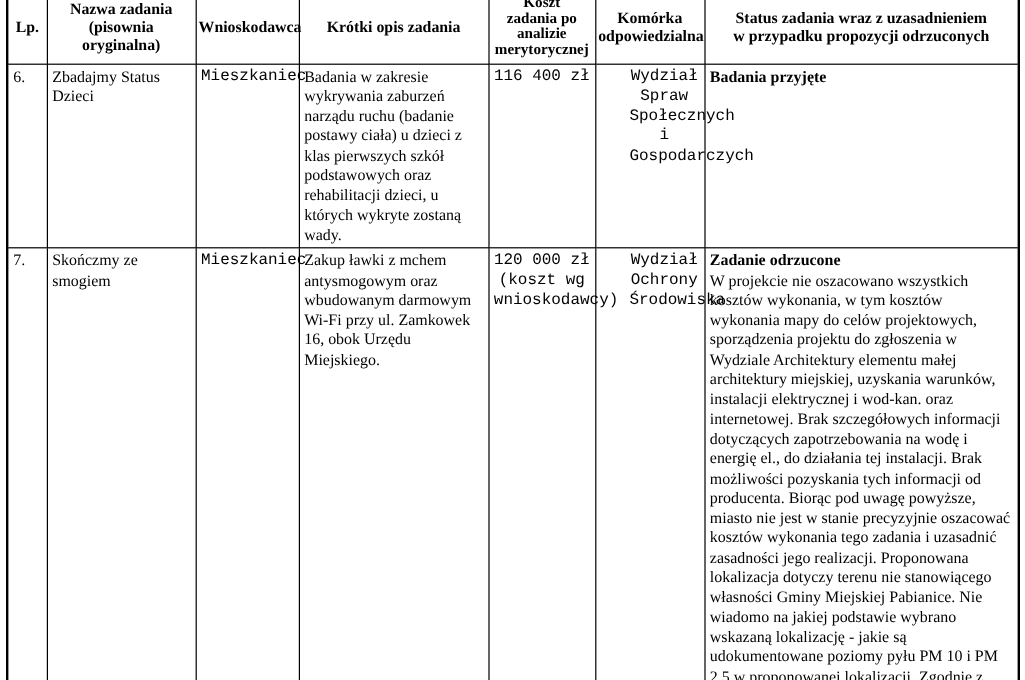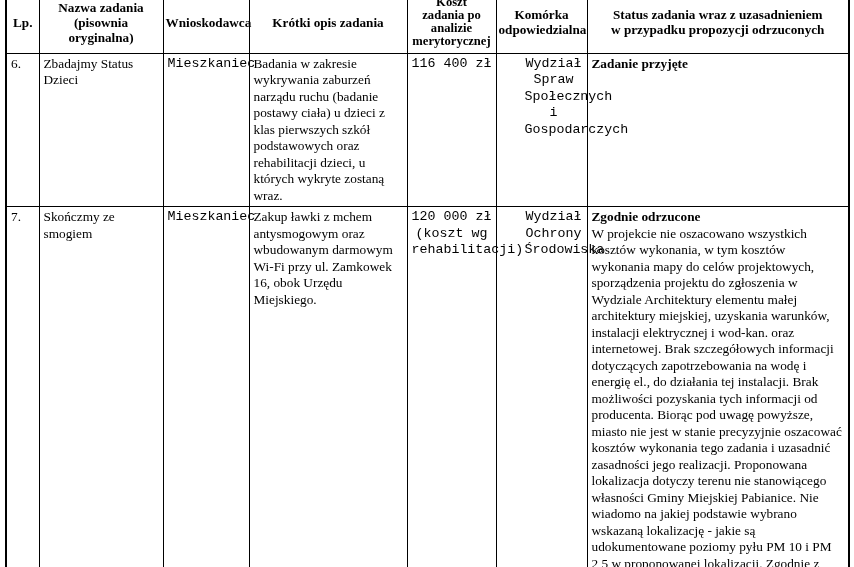--- a/index.html
+++ b/index.html
@@ -82,43 +82,43 @@
 odpowiedzialna</th>
         <th>Status zadania wraz z uzasadnieniem
 w przypadku propozycji odrzuconych</th>
       </tr>
     </thead>
     <tbody>
       <tr class="row-6">
         <td class="c-lp">6.</td>
         <td>Zbadajmy Status Dzieci</td>
         <td class="c-center">Mieszkaniec</td>
-        <td>Badania w zakresie wykrywania zaburzeń narządu ruchu (badanie postawy ciała) u dzieci z klas pierwszych szkół podstawowych oraz rehabilitacji dzieci, u których wykryte zostaną wraz.</td>
+        <td>Badania w zakresie wykrywania zaburzeń narządu ruchu (badanie postawy ciała) u dzieci z klas pierwszych szkół podstawowych oraz rehabilitacji dzieci, u których wykryte zostaną wady.</td>
         <td class="c-center">
           <div class="cost-amount">116 400 zł</div>
         </td>
         <td class="c-center c-prelines">Wydział Spraw
 Społecznych
 i Gospodarczych</td>
         <td>
-          <div class="status-label">Zadanie przyjęte</div>
+          <div class="status-label">Badania przyjęte</div>
         </td>
       </tr>
       <tr class="row-7">
         <td class="c-lp">7.</td>
         <td>Skończmy ze smogiem</td>
         <td class="c-center">Mieszkaniec</td>
         <td>Zakup ławki z mchem antysmogowym oraz wbudowanym darmowym Wi-Fi przy ul. Zamkowek 16, obok Urzędu Miejskiego.</td>
         <td class="c-center">
           <div class="cost-amount">120 000 zł</div>
-          <div class="cost-note">(koszt wg rehabilitacji)</div>
+          <div class="cost-note">(koszt wg wnioskodawcy)</div>
         </td>
         <td class="c-center c-prelines">Wydział
 Ochrony
 Środowiska</td>
         <td>
-          <div class="status-label">Zgodnie odrzucone</div>
+          <div class="status-label">Zadanie odrzucone</div>
           <div class="status-justification">W projekcie nie oszacowano wszystkich kosztów wykonania, w tym kosztów wykonania mapy do celów projektowych, sporządzenia projektu do zgłoszenia w Wydziale Architektury elementu małej architektury miejskiej, uzyskania warunków, instalacji elektrycznej i wod-kan. oraz internetowej. Brak szczegółowych informacji dotyczących zapotrzebowania na wodę i energię el., do działania tej instalacji. Brak możliwości pozyskania tych informacji od producenta. Biorąc pod uwagę powyższe, miasto nie jest w stanie precyzyjnie oszacować kosztów wykonania tego zadania i uzasadnić zasadności jego realizacji. Proponowana lokalizacja dotyczy terenu nie stanowiącego własności Gminy Miejskiej Pabianice. Nie wiadomo na jakiej podstawie wybrano wskazaną lokalizację - jakie są udokumentowane poziomy pyłu PM 10 i PM 2,5 w proponowanej lokalizacji. Zgodnie z wytycznymi Ministra Środowiska z dnia 27.07.2017 r. wszelkie pomiary jakości powietrza prowadzone powinny być  w zakresie Państwowego Monitoringu Środowiska. Nie ma</div>
         </td>
       </tr>
     </tbody>
   </table>
 </div>
 
 </body></html>

